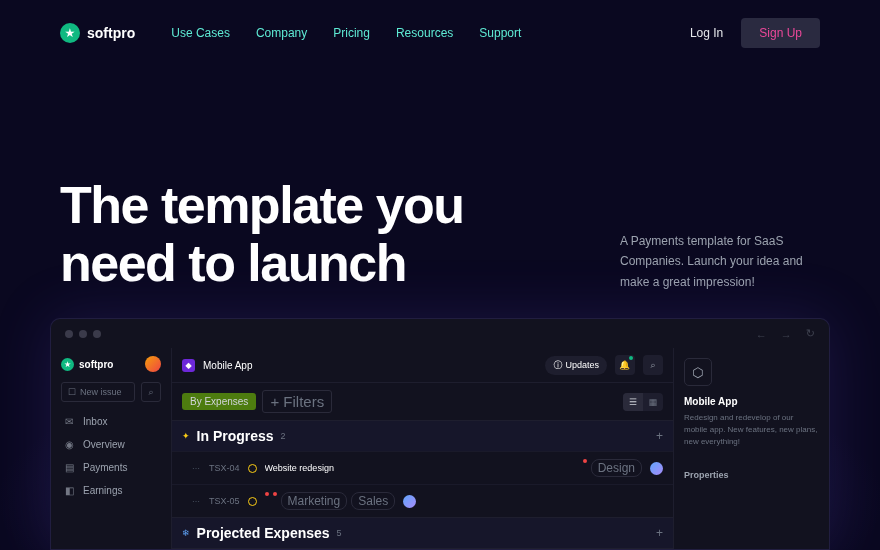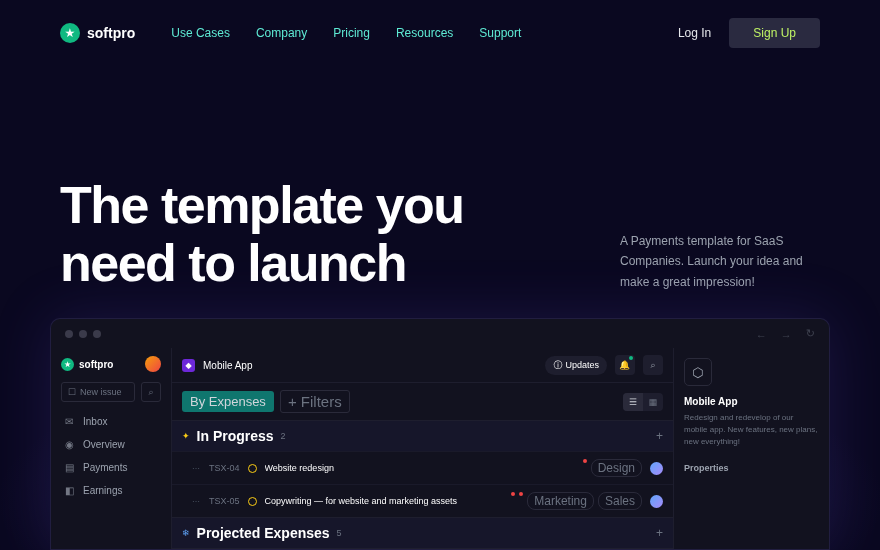--- a/index.html
+++ b/index.html
@@ -6,21 +6,21 @@
 body{width:880px;height:550px;background:#0a0820;font-family:-apple-system,BlinkMacSystemFont,'Segoe UI',sans-serif;overflow:hidden;color:#fff;position:relative}
 body::after{content:"";position:absolute;bottom:-100px;left:50%;transform:translateX(-50%);width:900px;height:300px;background:radial-gradient(ellipse,rgba(90,70,200,.25) 0%,transparent 70%);pointer-events:none}
 .header{display:flex;align-items:center;padding:18px 60px;gap:36px}
 .logo{display:flex;align-items:center;gap:7px}
 .logo-mark{width:20px;height:20px;border-radius:50%;background:#10b981;display:flex;align-items:center;justify-content:center;color:#fff;font-size:12px}
 .logo-text{font-size:14px;font-weight:600;color:#fff}
 .nav{display:flex;gap:26px;flex:1}
 .nav a{color:#5eead4;font-size:12px;text-decoration:none}
 .auth{display:flex;align-items:center;gap:18px}
 .login{color:#e5e7eb;font-size:12px;text-decoration:none}
-.signup{background:#2a2a40;color:#bef264;font-size:12px;padding:8px 24px;border-radius:4px;border:none}
+.signup{background:#2a2a40;color:#ec4899;font-size:12px;padding:8px 18px;border-radius:4px;border:none}
 .hero{display:flex;padding:110px 60px 40px;gap:44px;position:relative;z-index:1}
 .hero-left{flex:1}
 .hero-title{font-size:52px;font-weight:700;line-height:1.12;letter-spacing:-1.5px}
 .hero-title .grad{background:linear-gradient(90deg,#a5b4fc 0%,#7dd3fc 45%,#86efac 100%);-webkit-background-clip:text;background-clip:text;color:transparent}
 .hero-right{width:200px;padding-top:55px}
 .hero-sub{font-size:12px;line-height:1.7;color:#9ca3af;margin-bottom:30px}
 .cta{background:#6238e8;color:#fff;font-size:12px;padding:14px 20px;border:none;border-radius:4px}
 .app{position:absolute;bottom:0;left:50%;transform:translateX(-50%);width:780px;background:#12121f;border-radius:10px 10px 0 0;border:1px solid rgba(120,100,255,.15);z-index:2;box-shadow:0 0 60px rgba(90,70,200,.2)}
 .titlebar{display:flex;align-items:center;padding:8px 14px;gap:10px}
 .dots{display:flex;gap:6px}
@@ -41,21 +41,21 @@
 .sb-item{display:flex;align-items:center;gap:7px;color:#9ca3af;padding:2px 4px}
 .sb-icon{width:11px;display:inline-block;opacity:.7}
 .main{flex:1;border-left:1px solid #1e1e2e;border-right:1px solid #1e1e2e;min-width:0}
 .main-head{display:flex;align-items:center;padding:7px 10px;gap:8px;border-bottom:1px solid #1e1e2e}
 .proj-icon{width:13px;height:13px;border-radius:3px;background:#6d28d9;display:flex;align-items:center;justify-content:center;font-size:8px}
 .proj-name{font-size:10px;font-weight:500;flex:1}
 .updates{background:#1e1e2e;padding:3px 8px;border-radius:10px;font-size:9px;display:flex;align-items:center;gap:3px}
 .hd-icon{width:20px;height:20px;display:flex;align-items:center;justify-content:center;background:#1e1e2e;border-radius:4px;font-size:9px;color:#9ca3af;position:relative}
 .not-dot{position:absolute;top:1px;right:2px;width:4px;height:4px;border-radius:50%;background:#10b981}
 .filters{display:flex;align-items:center;padding:7px 10px;gap:6px;border-bottom:1px solid #1e1e2e}
-.chip{background:#0f766e;padding:3px 8px;border-radius:3px;font-size:13px;color:#d1d5db}
+.chip{background:#4d7c0f;padding:3px 8px;border-radius:3px;font-size:10px;color:#d1d5db}
 .chip-o{background:transparent;border:1px solid #2a2a3a;padding:2px 7px;border-radius:3px;font-size:15px;color:#6b7280}
 .view-sw{margin-left:auto;display:flex;background:#1e1e2e;border-radius:4px;overflow:hidden}
 .view-btn{width:20px;height:18px;display:flex;align-items:center;justify-content:center;font-size:9px;color:#6b7280}
 .view-btn.active{background:#2a2a3a;color:#d1d5db}
 .section{border-bottom:1px solid #1e1e2e}
 .sec-head{display:flex;align-items:center;padding:7px 10px;gap:7px;background:#16162a}
 .sec-icon{font-size:9px}
 .sec-icon.prog{color:#facc15}
 .sec-icon.proj{color:#60a5fa}
 .sec-title{font-size:14px;font-weight:700}
@@ -66,21 +66,21 @@
 .row-id{font-size:9px;color:#6b7280}
 .row-status{width:9px;height:9px;border:1.5px solid #facc15;border-radius:50%}
 .row-title{font-size:9px;flex:1;white-space:nowrap;overflow:hidden}
 .row-tags{display:flex;gap:4px}
 .tag-dot{width:4px;height:4px;border-radius:50%;background:#ef4444}
 .tag{border:1px solid #2a2a3a;padding:1px 6px;border-radius:8px;font-size:12px;color:#6b7280}
 .row-av{width:13px;height:13px;border-radius:50%;background:linear-gradient(135deg,#60a5fa,#a78bfa)}
 .details{width:155px;padding:10px 10px}
 .det-icon{width:28px;height:28px;border:1px solid #2a2a3a;border-radius:5px;display:flex;align-items:center;justify-content:center;font-size:13px;color:#9ca3af;margin-bottom:10px}
 .det-title{font-size:10px;font-weight:600;margin-bottom:5px}
-.det-desc{font-size:8px;color:#6b7280;line-height:1.5;margin-bottom:15px}
+.det-desc{font-size:8px;color:#6b7280;line-height:1.5;margin-bottom:22px}
 .det-sec{font-size:9px;color:#9ca3af;font-weight:700}
 </style>
 </head>
 <body>
 
 <div class="header">
   <div class="logo">
     <div class="logo-mark">★</div>
     <span class="logo-text">softpro</span>
   </div>
@@ -194,21 +194,20 @@
           <div class="row-tags">
             <span class="tag-dot"></span>
             <span class="tag">Design</span>
           </div>
           <div class="row-av"></div>
         </div>
         <div class="row">
           <span class="row-handle">⋯</span>
           <span class="row-id">TSX-05</span>
           <span class="row-status"></span>
-          <span class="row-title">Copywriting — for website and marketing assets</span>
           <div class="row-tags">
             <span class="tag-dot"></span>
             <span class="tag-dot"></span>
             <span class="tag">Marketing</span>
             <span class="tag">Sales</span>
           </div>
           <div class="row-av"></div>
         </div>
       </div>
 

